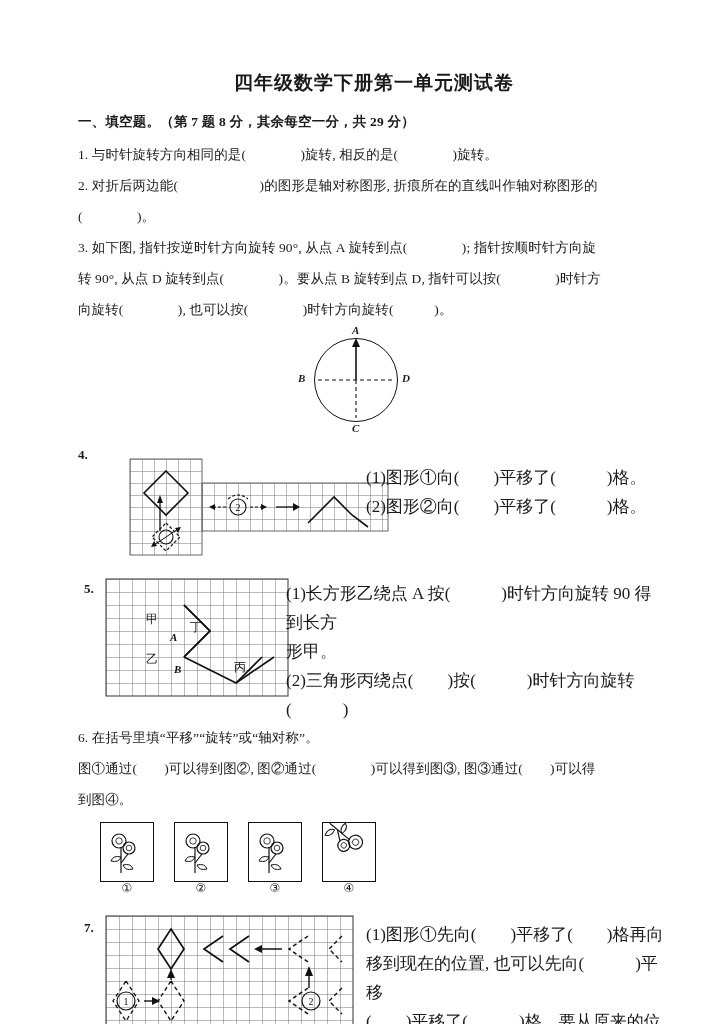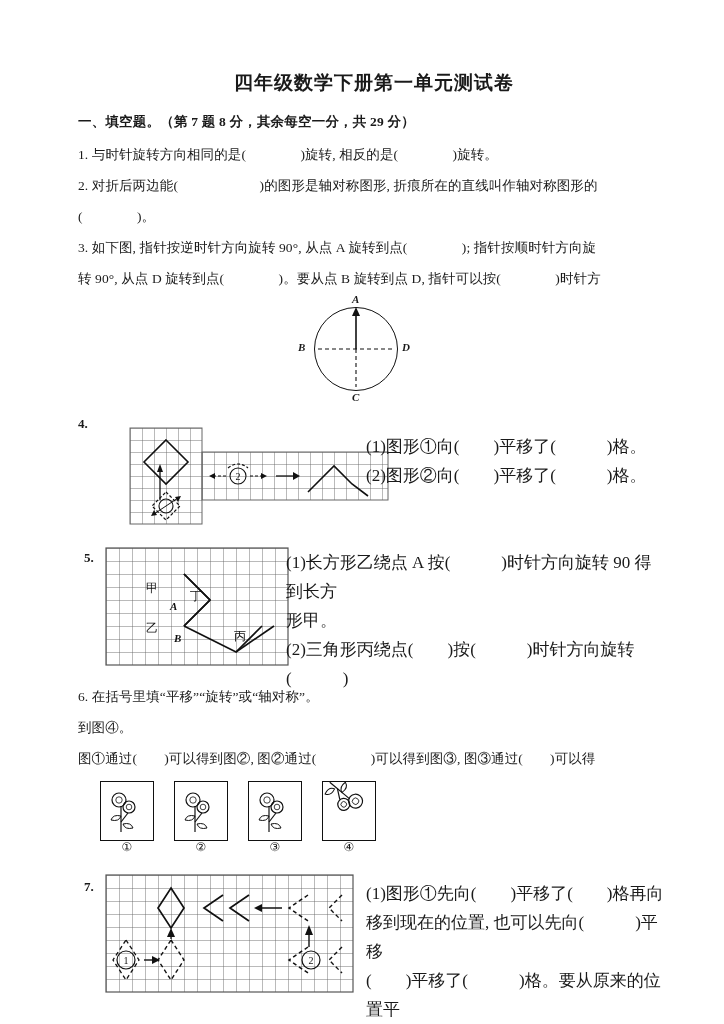--- a/index.html
+++ b/index.html
@@ -118,20 +118,21 @@
 
     <div class="section-head">一、填空题。（第 7 题 8 分，其余每空一分，共 29 分）</div>
 
     <p class="q">1. 与时针旋转方向相同的是(　　　　)旋转, 相反的是(　　　　)旋转。</p>
 
     <p class="q">2. 对折后两边能(　　　　　　)的图形是轴对称图形, 折痕所在的直线叫作轴对称图形的</p>
     <p class="q">(　　　　)。</p>
 
     <p class="q">3. 如下图, 指针按逆时针方向旋转 90°, 从点 A 旋转到点(　　　　); 指针按顺时针方向旋</p>
     <p class="q">转 90°, 从点 D 旋转到点(　　　　)。要从点 B 旋转到点 D, 指针可以按(　　　　)时针方</p>
+    <p class="q">向旋转(　　　　), 也可以按(　　　　)时针方向旋转(　　　)。</p>
 
     <div class="fig-circle">
       <div class="circle-wrap">
         <div class="ring"></div>
         <svg width="84" height="84" style="position:absolute;left:0;top:0;">
           <line x1="4" y1="42" x2="80" y2="42" stroke="#111" stroke-width="1.1" stroke-dasharray="4,3"></line>
           <line x1="42" y1="42" x2="42" y2="80" stroke="#111" stroke-width="1.1" stroke-dasharray="4,3"></line>
           <line x1="42" y1="42" x2="42" y2="6" stroke="#111" stroke-width="1.6"></line>
           <polygon points="42,0 38,9 46,9" fill="#111"></polygon>
         </svg>
@@ -221,23 +222,23 @@
         </svg>
       </div>
 
       <div class="sidecol" style="left:208px; top:0; width:370px;">
         <div>(1)长方形乙绕点 A 按(　　　)时针方向旋转 90 得到长方</div>
         <div>形甲。</div>
         <div>(2)三角形丙绕点(　　)按(　　　)时针方向旋转(　　　)</div>
       </div>
     </div>
 
-    <p class="q" style="margin-top:10px;">6. 在括号里填“平移”“旋转”或“轴对称”。</p>
+    <p class="q" style="margin-top:20px;">6. 在括号里填“平移”“旋转”或“轴对称”。</p>
+    <p class="q">图①通过(　　)可以得到图②, 图②通过(　　　　)可以得到图③, 图③通过(　　)可以得</p>
     <p class="q">到图④。</p>
-    <p class="q">图①通过(　　)可以得到图②, 图②通过(　　　　)可以得到图③, 图③通过(　　)可以得</p>
 
     <div class="flower-strip">
       <div class="fbox" style="left:22px;">
         <svg width="50" height="56">
           <circle cx="18" cy="18" r="7" fill="none" stroke="#111" stroke-width="1.2"></circle>
           <circle cx="28" cy="25" r="6" fill="none" stroke="#111" stroke-width="1.2"></circle>
           <circle cx="18" cy="18" r="3.2" fill="none" stroke="#111" stroke-width="0.8"></circle>
           <circle cx="28" cy="25" r="2.8" fill="none" stroke="#111" stroke-width="0.8"></circle>
           <path d="M 20 24 L 20 50" fill="none" stroke="#111" stroke-width="1.2"></path>
           <path d="M 27 31 L 20 40" fill="none" stroke="#111" stroke-width="1.2"></path>

